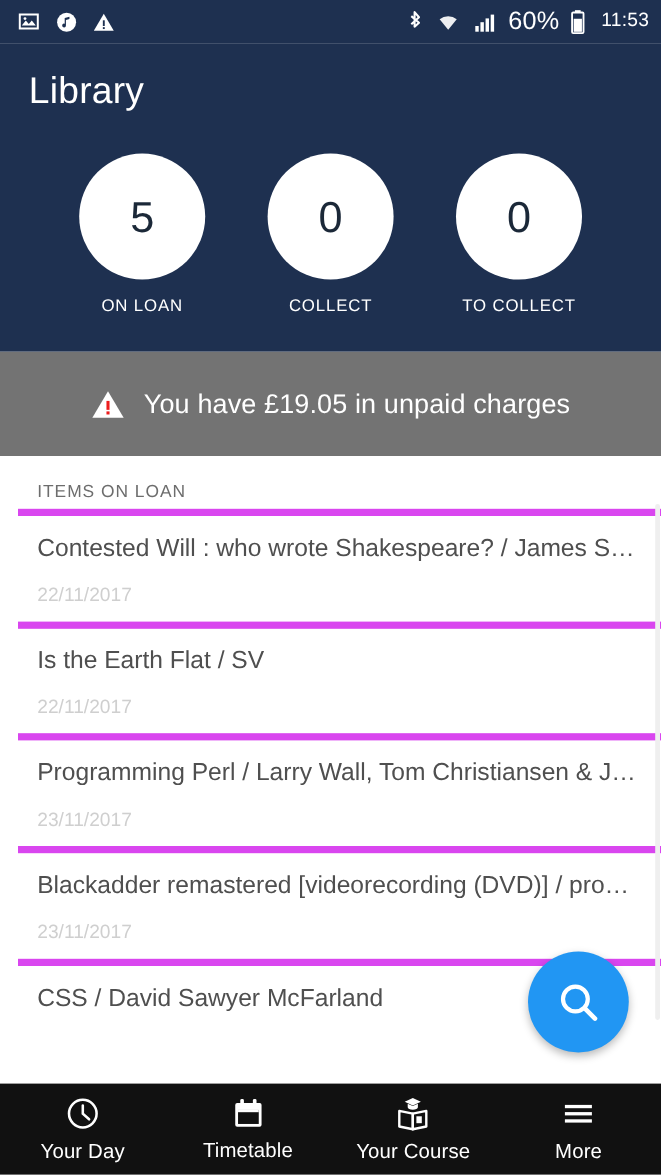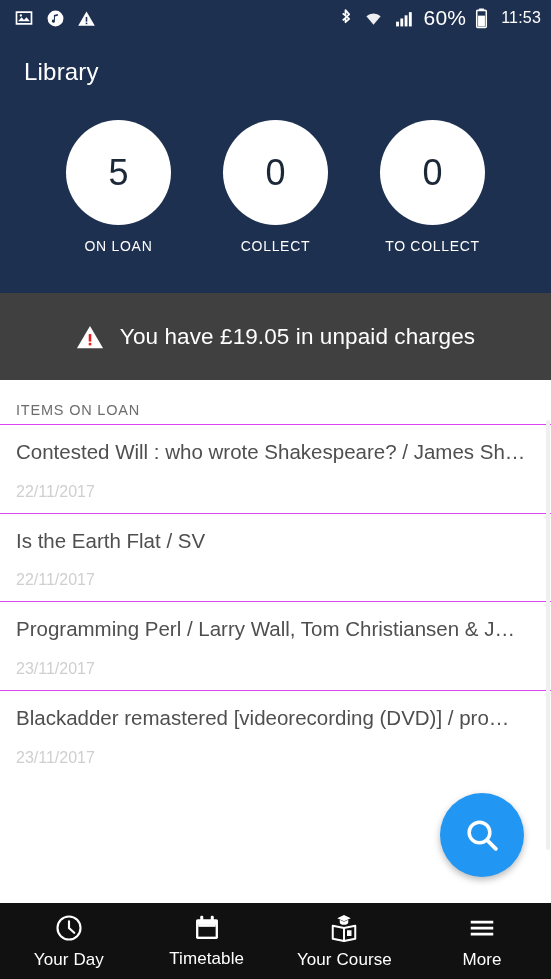--- a/index.html
+++ b/index.html
@@ -37,21 +37,21 @@
 
   
   .header {
     background:#1e3050;
     flex:0 0 257px;
     position:relative;
     display:flex; flex-direction:column;
   }
   .page-title {
     color:#ffffff;
-    font-size:24px;
+    font-size:31px;
     font-weight:400;
     padding:22px 0 0 24px;
     letter-spacing:0.2px;
   }
   .stats {
     display:flex;
     justify-content:space-around;
     align-items:flex-start;
     padding:0 40px;
     margin-top:34px;
@@ -68,42 +68,43 @@
     margin-top:13px;
     color:#ffffff;
     font-size:14px;
     letter-spacing:0.7px;
     white-space:nowrap;
   }
 
   
   .alert-banner {
     flex:0 0 87px;
-    background:#404040;
+    background:#737373;
     display:flex; align-items:center; justify-content:center;
     gap:16px;
     color:#ffffff;
   }
   .alert-text { font-size:22.5px; letter-spacing:0.1px; }
 
   
   .list-area {
     flex:1 1 auto;
     background:#ffffff;
     position:relative;
     overflow:hidden;
+    padding-left:15px;
   }
   .section-label {
     font-size:14.5px;
     color:#6d6d6d;
     letter-spacing:0.8px;
     padding:22px 0 6px 16px;
   }
   .loan-item {
-    border-top:1px solid #d946ef;
+    border-top:6px solid #d946ef;
     padding:14px 16px 12px 16px;
   }
   .loan-item:first-of-type { border-top:none; }
   .loan-title {
     font-size:20.5px;
     color:#4f4f4f;
     white-space:nowrap;
     overflow:hidden;
     text-overflow:ellipsis;
     line-height:1.25;
@@ -255,20 +256,24 @@
       <div class="loan-date">22/11/2017</div>
     </div>
     <div class="loan-item">
       <div class="loan-title">Programming Perl / Larry Wall, Tom Christiansen &amp; J…</div>
       <div class="loan-date">23/11/2017</div>
     </div>
     <div class="loan-item">
       <div class="loan-title">Blackadder remastered  [videorecording (DVD)] / pro…</div>
       <div class="loan-date">23/11/2017</div>
     </div>
+    <div class="loan-item">
+      <div class="loan-title">CSS / David Sawyer McFarland</div>
+      <div class="loan-date"></div>
+    </div>
 
     <div class="scroll-track"></div>
   </div>
 
   <button class="fab">
     <span class="sicon">
       <svg width="40" height="40" viewBox="0 0 24 24">
         <circle cx="10.5" cy="10.5" r="6.2" fill="none" stroke="#fff" stroke-width="2.1"></circle>
         <line x1="15.2" y1="15.2" x2="20.3" y2="20.3" stroke="#fff" stroke-width="2.3" stroke-linecap="round"></line>
       </svg>

